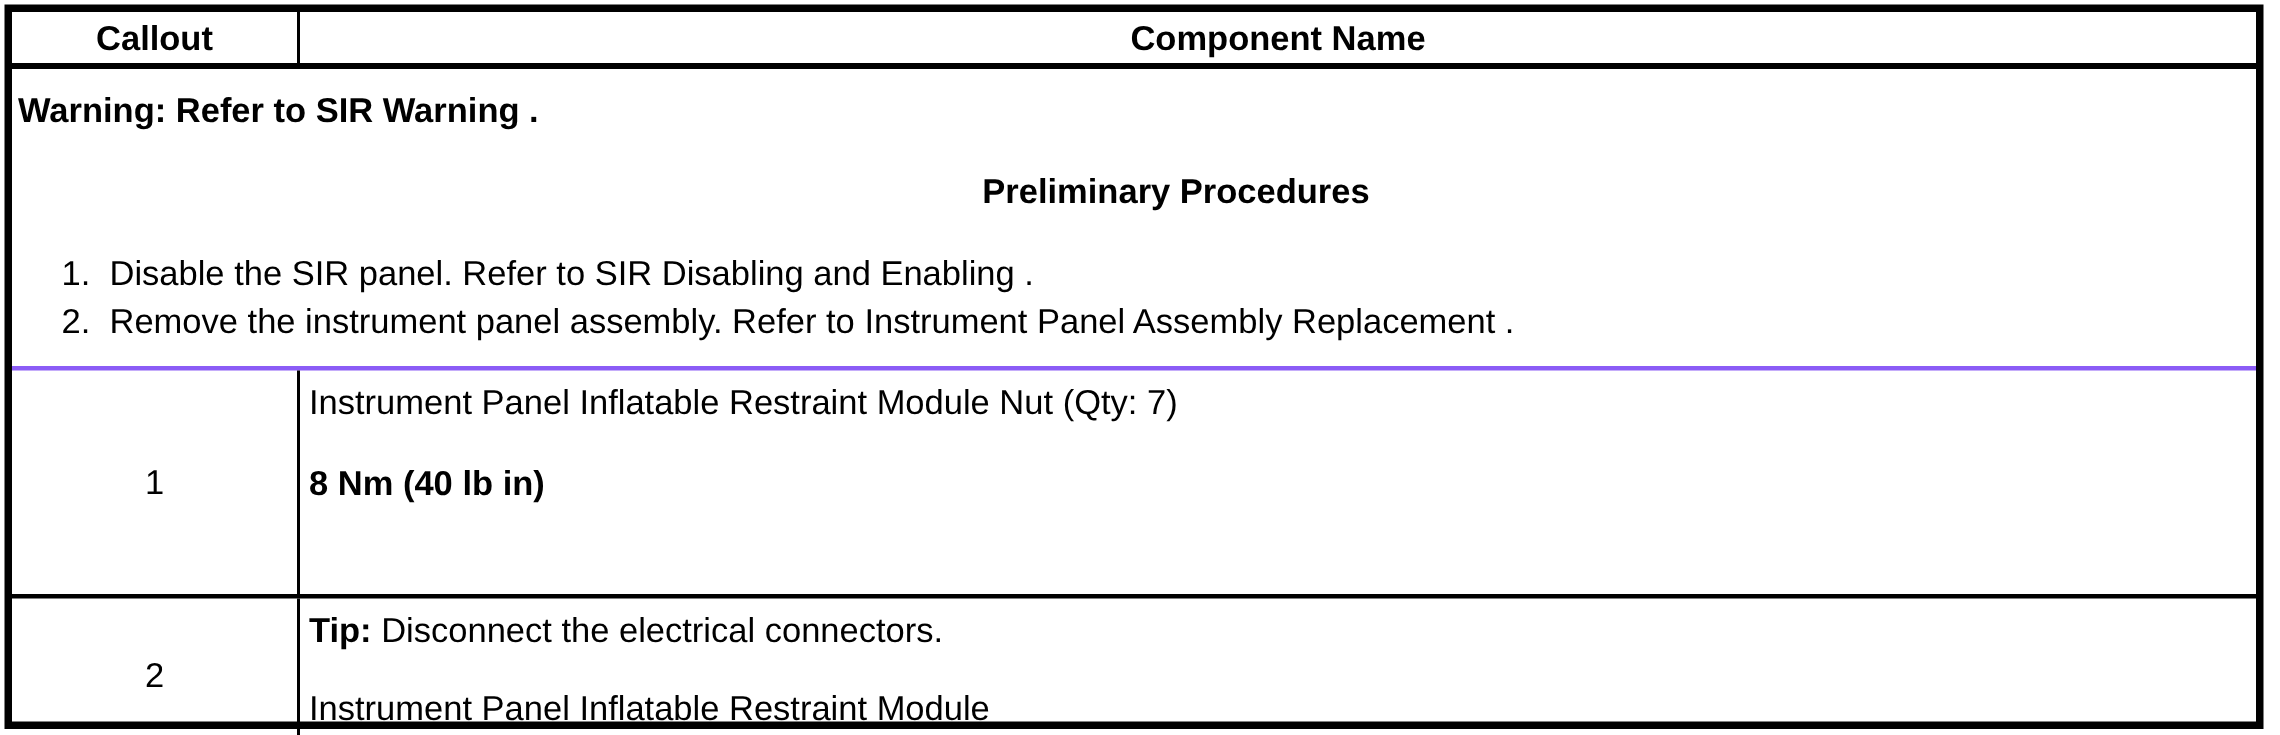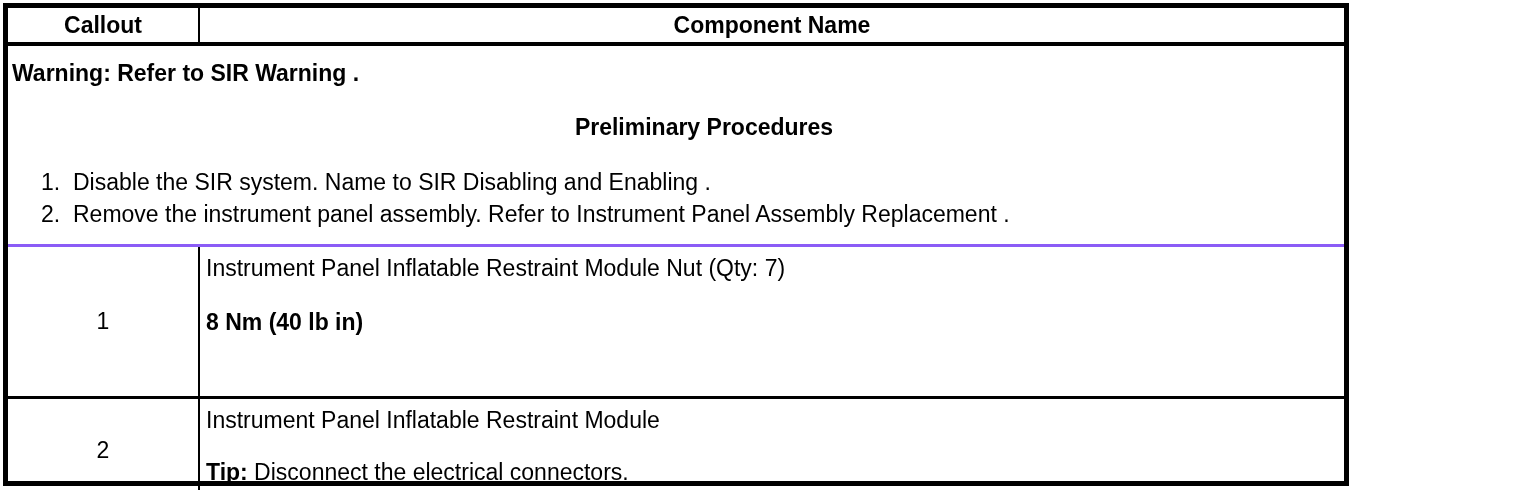--- a/index.html
+++ b/index.html
@@ -7,21 +7,21 @@
     padding: 0;
     background: #ffffff;
     width: 1520px;
     height: 490px;
     overflow: hidden;
   }
   .doc-table {
     position: absolute;
     left: 3px;
     top: 3px;
-    width: 1346px;
+    width: 1506px;
     height: 483px;
     box-sizing: border-box;
     border: 5px solid #000000;
     display: flex;
     flex-direction: column;
     font-family: "Liberation Sans", sans-serif;
     font-size: 23px;
     color: #000000;
     background: #ffffff;
   }
@@ -121,38 +121,38 @@
   </div>
 
   <div class="prelim-row">
     <div class="warning-line"><span>Warning: Refer to </span><span class="doc-link">SIR Warning</span><span> .</span></div>
 
     <div class="prelim-title">Preliminary Procedures</div>
 
     <div class="steps">
       <div class="step">
         <span class="step-num">1.</span>
-        <span class="step-text"><span>Disable the SIR system. Name to </span><span class="doc-link">SIR Disabling and Enabling</span><span> .</span></span>
+        <span class="step-text"><span>Disable the SIR panel. Refer to </span><span class="doc-link">SIR Disabling and Enabling</span><span> .</span></span>
       </div>
       <div class="step">
         <span class="step-num">2.</span>
         <span class="step-text"><span>Remove the instrument panel assembly. Refer to </span><span class="doc-link">Instrument Panel Assembly Replacement</span><span> .</span></span>
       </div>
     </div>
   </div>
 
   <div class="comp-row row-1">
     <div class="callout-cell">1</div>
     <div class="component-cell">
       <p class="comp-line">Instrument Panel Inflatable Restraint Module Nut (Qty: 7)</p>
       <p class="comp-line bold">8 Nm (40 lb in)</p>
     </div>
   </div>
 
   <div class="comp-row row-2">
     <div class="callout-cell">2</div>
     <div class="component-cell">
+      <p class="comp-line"><span class="bold">Tip:</span><span> Disconnect the electrical connectors.</span></p>
       <p class="comp-line">Instrument Panel Inflatable Restraint Module</p>
-      <p class="comp-line"><span class="bold">Tip:</span><span> Disconnect the electrical connectors.</span></p>
     </div>
   </div>
 
 </div>
 
 </body></html>

